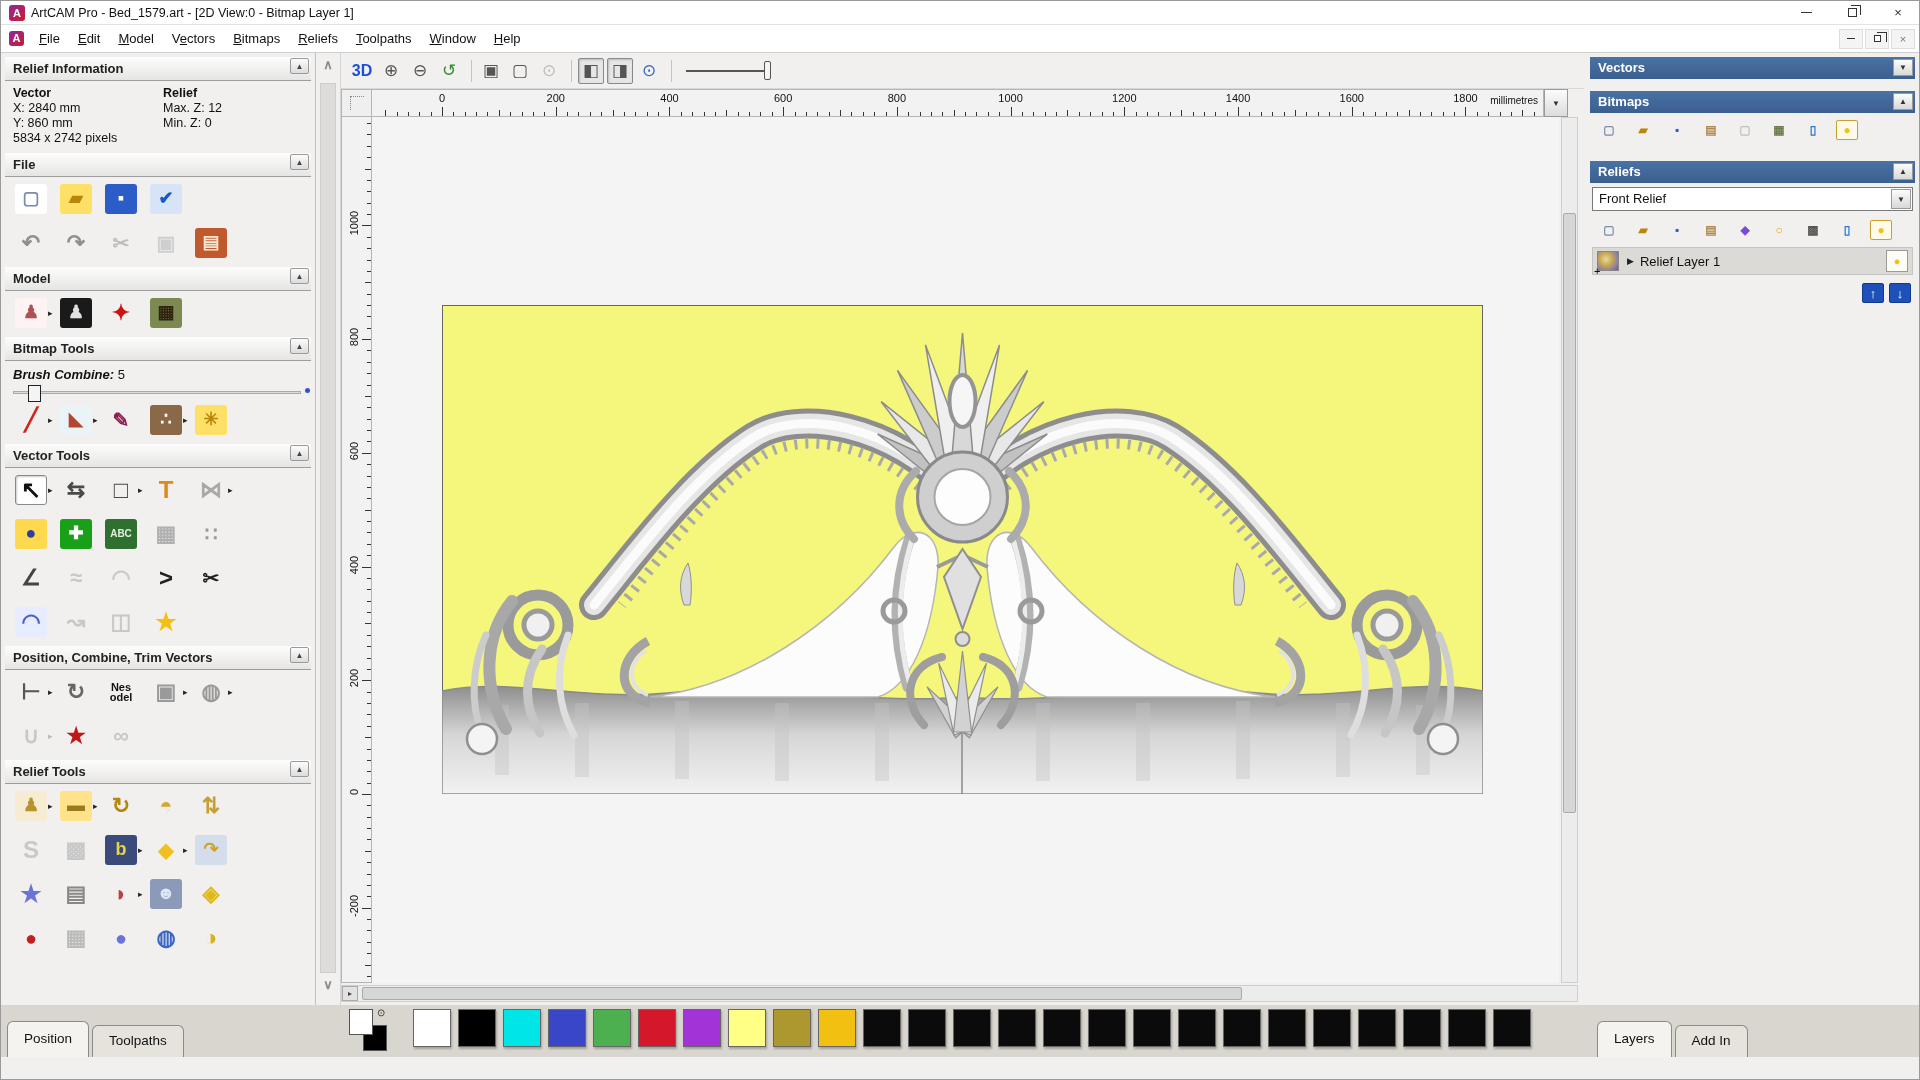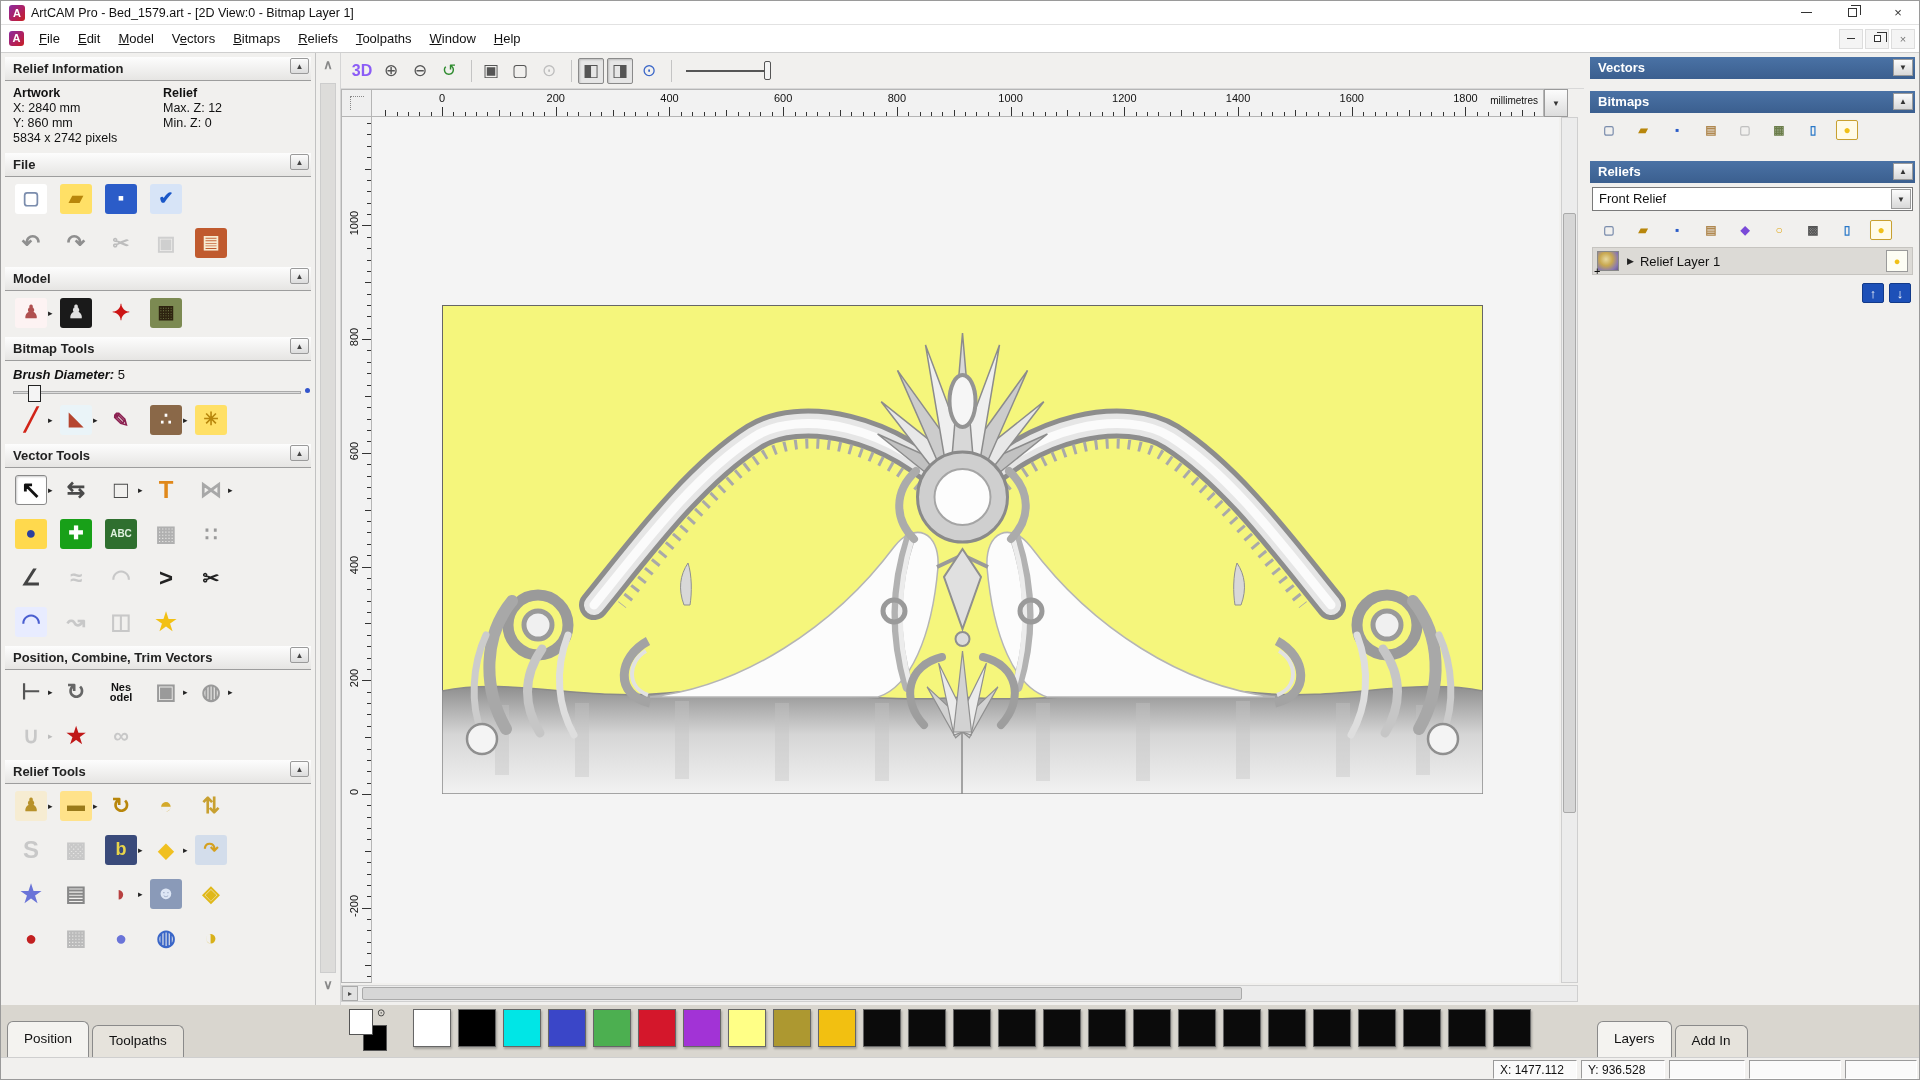--- a/index.html
+++ b/index.html
@@ -63,21 +63,21 @@
   .tab{height:32px;padding:7px 16px 0 16px;font-size:13.5px;color:#111;background:#e6e3dc;
        border:1px solid #8a8a8a;border-bottom:none;border-radius:6px 6px 0 0;margin-right:3px;cursor:default;}
   .tab.active{background:#f4f3f0;height:36px;padding-top:9px;}
 
   
   #canvas-block{position:absolute;left:340px;top:52px;width:1243px;height:950px;background:#f1f0ee;}
   #canvas-toolbar{position:absolute;left:0;top:0;width:1243px;height:36px;display:flex;align-items:center;
                   padding-left:8px;border-bottom:1px solid #d8d8d8;}
   .tb-btn{min-width:26px;height:26px;margin-right:3px;display:flex;align-items:center;justify-content:center;
           font-size:17px;border:1px solid transparent;border-radius:2px;color:#555;}
-  .tb-btn.textbtn{font-weight:bold;font-size:16px;color:#8b5cf6;}
+  .tb-btn.textbtn{font-weight:bold;font-size:16px;color:#1d4ed8;}
   .tb-btn.pressed{border:1px solid #8a8a8a;background:#e6e6e6;box-shadow:inset 1px 1px 2px #bbb;}
   .tb-btn.disabled{color:#c0c0c0;}
   .tb-sep{width:1px;height:22px;background:#c4c4c4;margin:0 6px;}
   .tb-slider{position:relative;width:90px;height:26px;margin-left:8px;}
   .tb-slider .line{position:absolute;left:0;top:12px;width:78px;height:2px;background:#555;}
   .tb-slider .handle{position:absolute;left:78px;top:3px;width:7px;height:19px;border:1.5px solid #555;background:#f4f4f4;border-radius:2px;}
 
   #ruler-corner{position:absolute;left:0;top:36px;width:31px;height:28px;background:#efefef;
                 border:1px solid #b5b5b5;display:flex;align-items:center;justify-content:center;}
   .crosshair{width:14px;height:14px;border-left:1px dotted #888;border-top:1px dotted #888;position:relative;}
@@ -205,21 +205,21 @@
     </div>
   </div>
 
   <div id="left-panel">
     <div class="sec-h">
       <span class="sec-title">Relief Information</span>
       <button class="sec-collapse">▲</button>
     </div>
     <div id="proj-info">
       <div class="pi-grid">
-        <b>Artwork</b>
+        <b>Vector</b>
         <b>Relief</b>
         <span>X: 2840 mm</span>
         <span>Max. Z: 12</span>
         <span>Y: 860 mm</span>
         <span>Min. Z: 0</span>
         <span style="grid-column:1 / span 2">5834 x 2742 pixels</span>
       </div>
     </div>
 
     <div class="sec-h">
@@ -276,21 +276,21 @@
         <div class="tool" title="texture-relief-button">
           <span class="tg" style="background: rgb(124, 138, 82); color: rgb(46, 36, 16);">▦</span>
         </div>
       </div>
 
     <div class="sec-h">
       <span class="sec-title">Bitmap Tools</span>
       <button class="sec-collapse">▲</button>
     </div>
     <div class="brush-row">
-      <span class="bl">Brush Diameter:</span>
+      <span class="bl">Brush Combine:</span>
       <span>5</span>
     </div>
     <div class="slider-track">
       <div class="slider-thumb"></div>
       <div class="slider-dot"></div>
     </div>
     <div class="tool-row">
         <div class="tool" title="paint-button">
           <span class="tg" style="color: rgb(210, 36, 24); font-size: 22px;">╱</span>
           <span class="fly">▸</span>
@@ -925,22 +925,14 @@
     <div class="tabbar" id="assistant-tabs">
         <div class="tab active">Position</div>
         <div class="tab">Toolpaths</div>
       </div>
     <div class="tabbar" id="right-tabs">
         <div class="tab active">Layers</div>
         <div class="tab">Add In</div>
       </div>
   </div>
 
-  <div id="statusbar">
-    <div class="st-cell st-fill"></div>
-    <div class="st-cell st-x">X: 1477.112</div>
-    <div class="st-cell st-y">Y: 936.528</div>
-    <div class="st-cell st-e1"></div>
-    <div class="st-cell st-e2"></div>
-    <div class="st-cell st-e3"></div>
-  </div>
 
 </div>
 
 </body></html>

